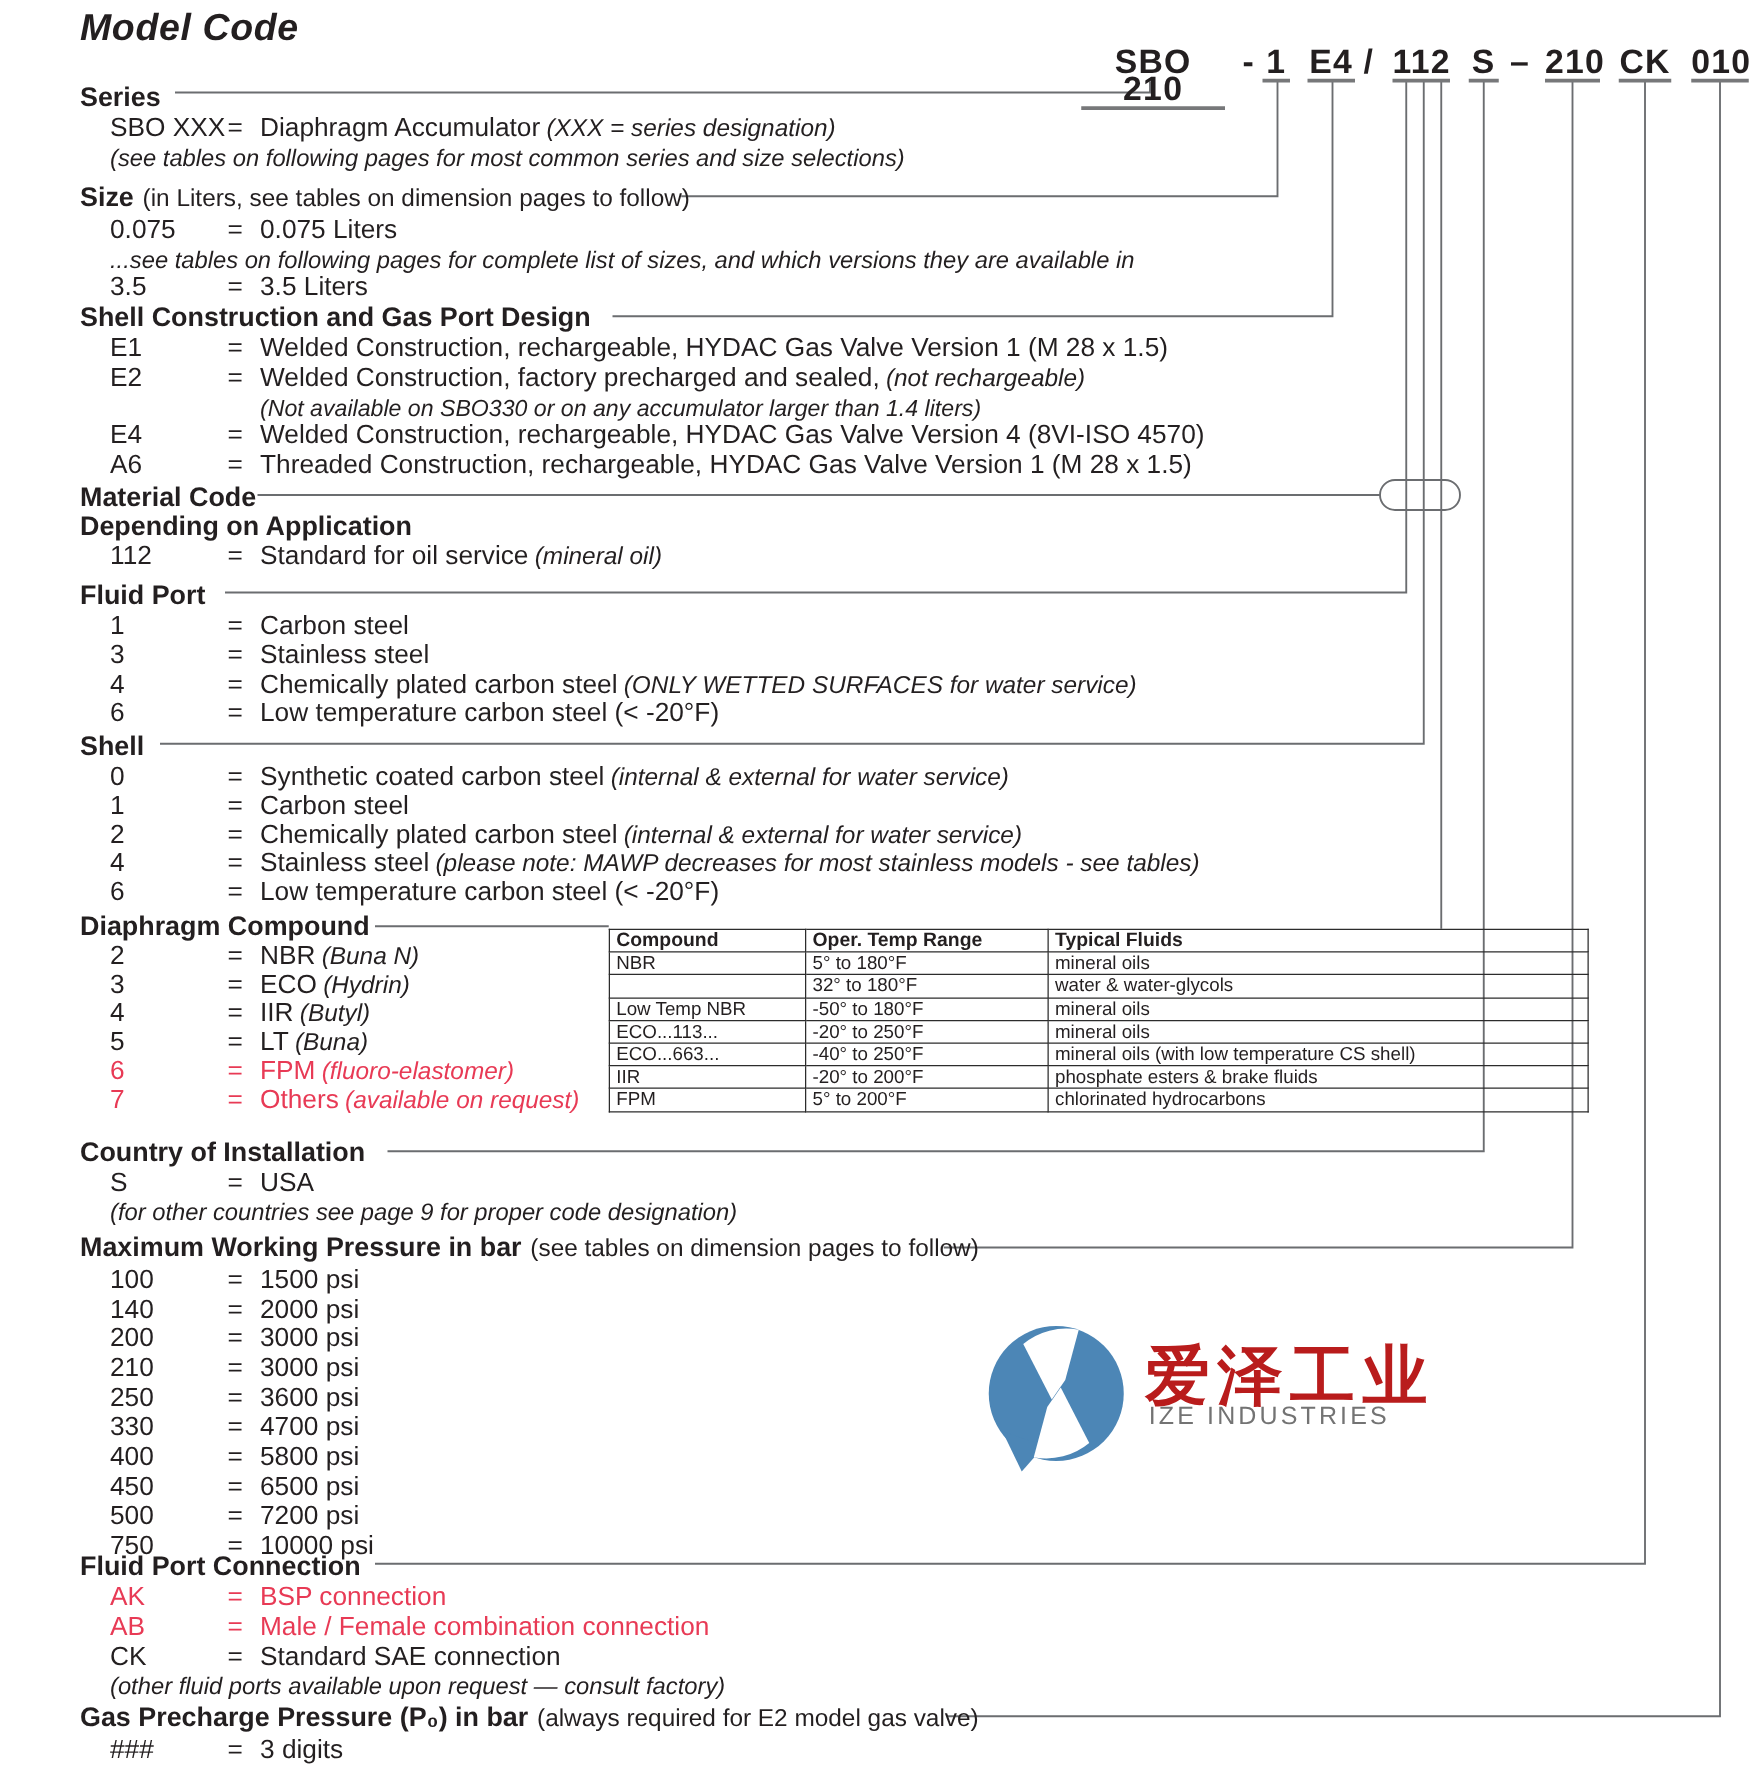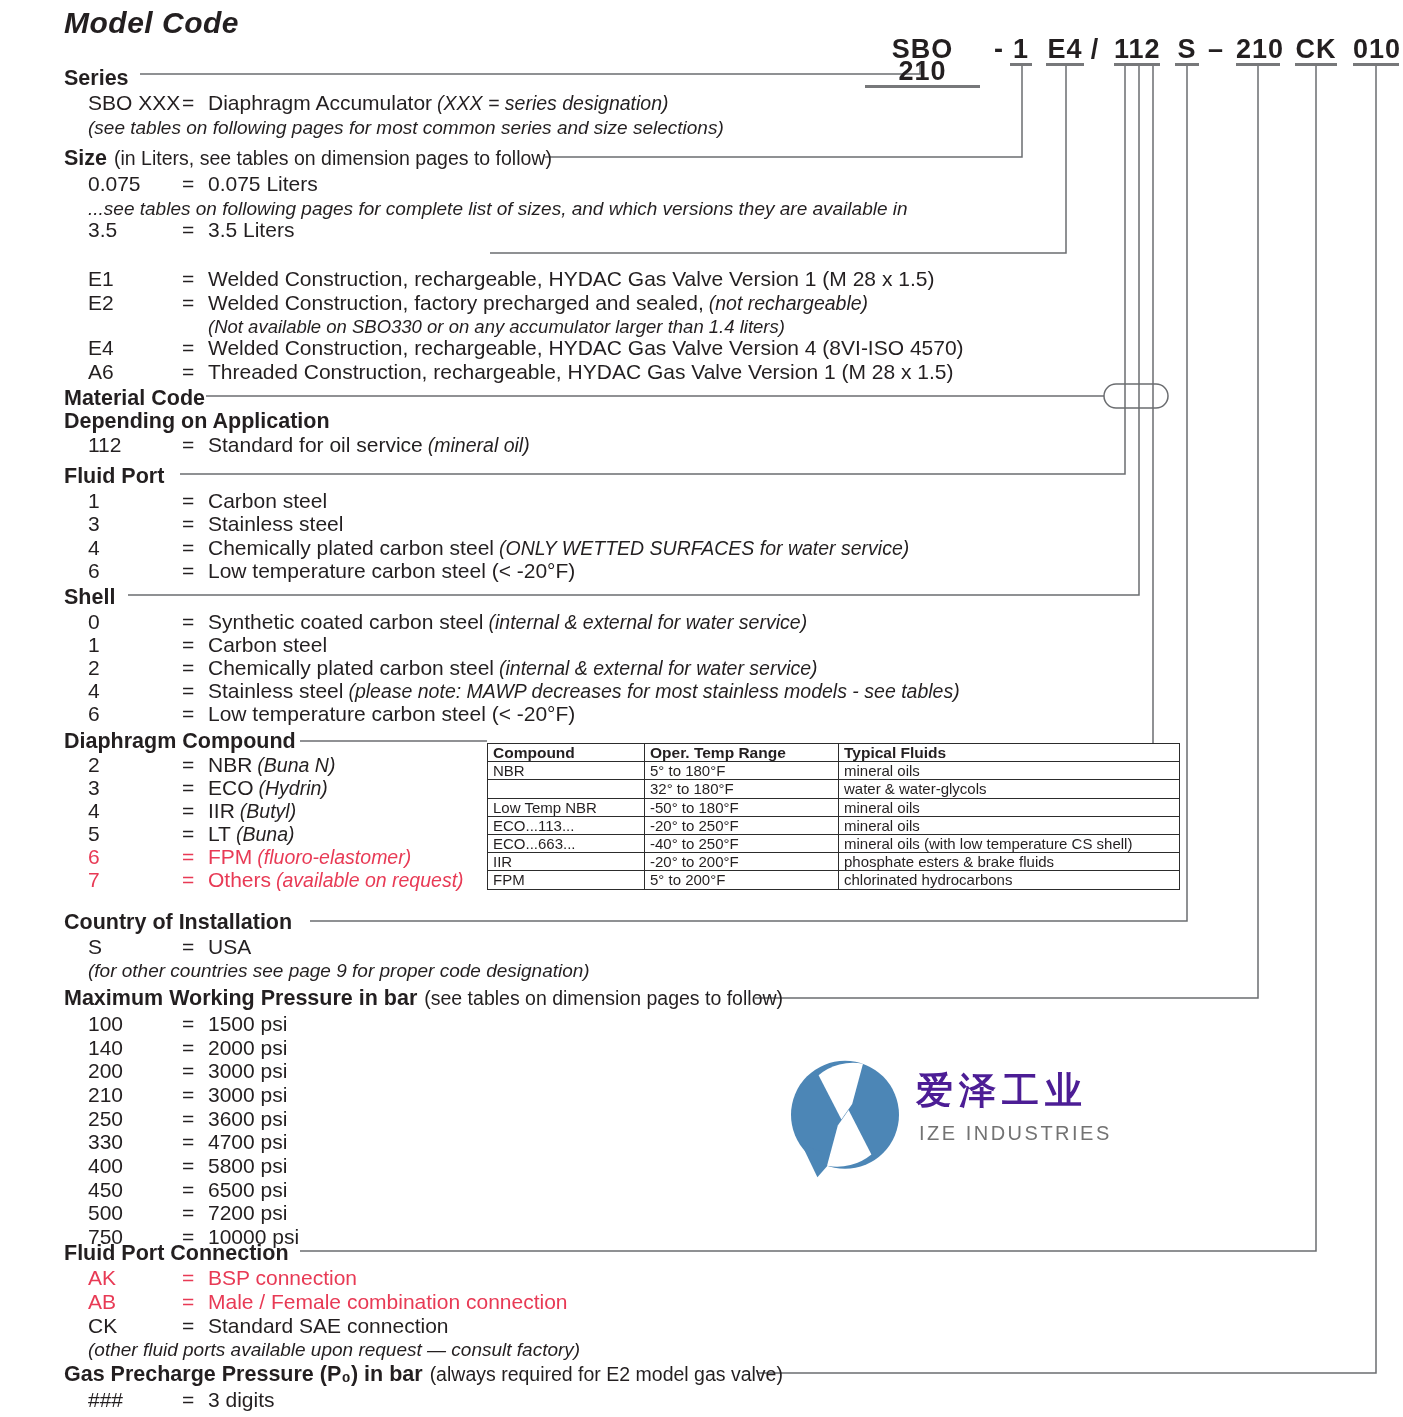--- a/index.html
+++ b/index.html
@@ -17,29 +17,29 @@
   .sec-h{position:absolute;font-size:21.5px;font-weight:bold;white-space:nowrap;}
   .sec-h .hnote{font-weight:normal;font-size:19.5px;margin-left:7px;}
   .row{position:absolute;left:88px;font-size:21px;white-space:nowrap;}
   .row .code{display:inline-block;width:94px;}
   .row .eq{display:inline-block;width:26px;}
   .row .note{font-style:italic;font-size:19.5px;margin-left:5px;}
   .row.red{color:#e83a55;}
   .fnote{position:absolute;left:88px;font-size:19px;font-style:italic;white-space:nowrap;}
   .fnote.indent{left:208px;font-size:18.5px;}
   
-  .ctable{position:absolute;left:487px;top:743px;width:693px;border-collapse:collapse;
+  .ctable{position:absolute;left:487px;top:743px;width:784px;border-collapse:collapse;
           font-size:15px;line-height:17px;color:#231f20;}
   .ctable td,.ctable th{border:1.5px solid #2c2c2c;padding:0 5px;text-align:left;
           font-weight:normal;height:17.2px;overflow:hidden;}
   .ctable th{font-weight:bold;font-size:15.5px;}
   .ctable .c1{width:146px;}
   .ctable .c2{width:183px;}
   
-  .logo-cn{font-size:37px;font-weight:bold;letter-spacing:6px;color:#4c1d95;}
+  .logo-cn{font-size:52px;font-weight:bold;letter-spacing:6px;color:#b91c1c;}
   .logo-en{font-size:20px;letter-spacing:2.5px;color:#737373;}
 </style>
 </head>
 <body>
 
 <div class="page">
 
   <svg class="connectors" width="1403" height="1417" viewBox="0 0 1403 1417">
     <g stroke="#6b6d70" stroke-width="1.5" fill="none">
       <polyline points="920,65 920,74 140,74"></polyline>
@@ -86,20 +86,23 @@
     <span>Size</span><span class="hnote">(in Liters, see tables on dimension pages to follow)</span>
   </div>
   <div class="row" style="top:172px;">
     <span class="code">0.075</span><span class="eq">=</span><span class="desc">0.075 Liters</span>
   </div>
   <div class="fnote" style="top:198px;">...see tables on following pages for complete list of sizes, and which versions they are available in</div>
   <div class="row" style="top:218px;">
     <span class="code">3.5</span><span class="eq">=</span><span class="desc">3.5 Liters</span>
   </div>
 
+  <div class="sec-h" style="left:64px;top:242px;">
+    <span>Shell Construction and Gas Port Design</span>
+  </div>
   <div class="row" style="top:267px;">
     <span class="code">E1</span><span class="eq">=</span><span class="desc">Welded Construction, rechargeable, HYDAC Gas Valve Version 1 (M 28 x 1.5)</span>
   </div>
   <div class="row" style="top:291px;">
     <span class="code">E2</span><span class="eq">=</span><span class="desc">Welded Construction, factory precharged and sealed,</span><span class="note">(not rechargeable)</span>
   </div>
   <div class="fnote indent" style="top:316px;">(Not available on SBO330 or on any accumulator larger than 1.4 liters)</div>
   <div class="row" style="top:336px;">
     <span class="code">E4</span><span class="eq">=</span><span class="desc">Welded Construction, rechargeable, HYDAC Gas Valve Version 4 (8VI-ISO 4570)</span>
   </div>

